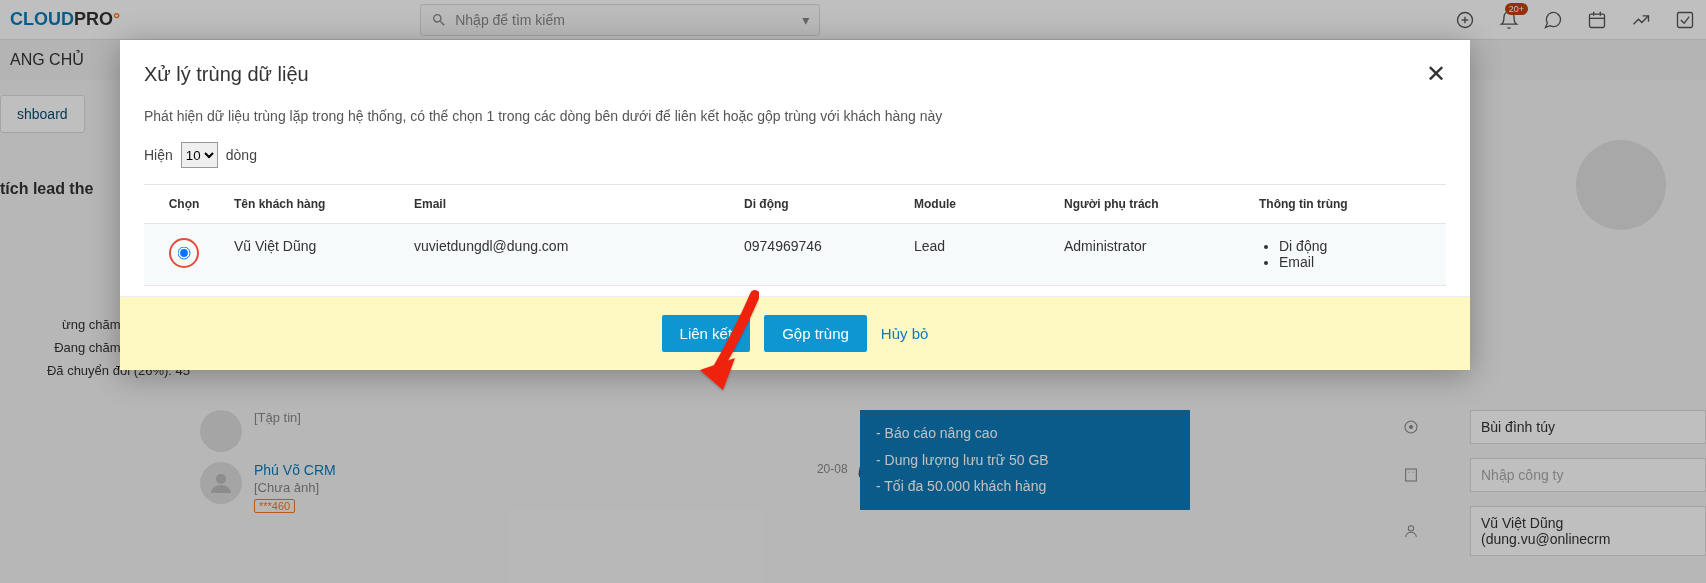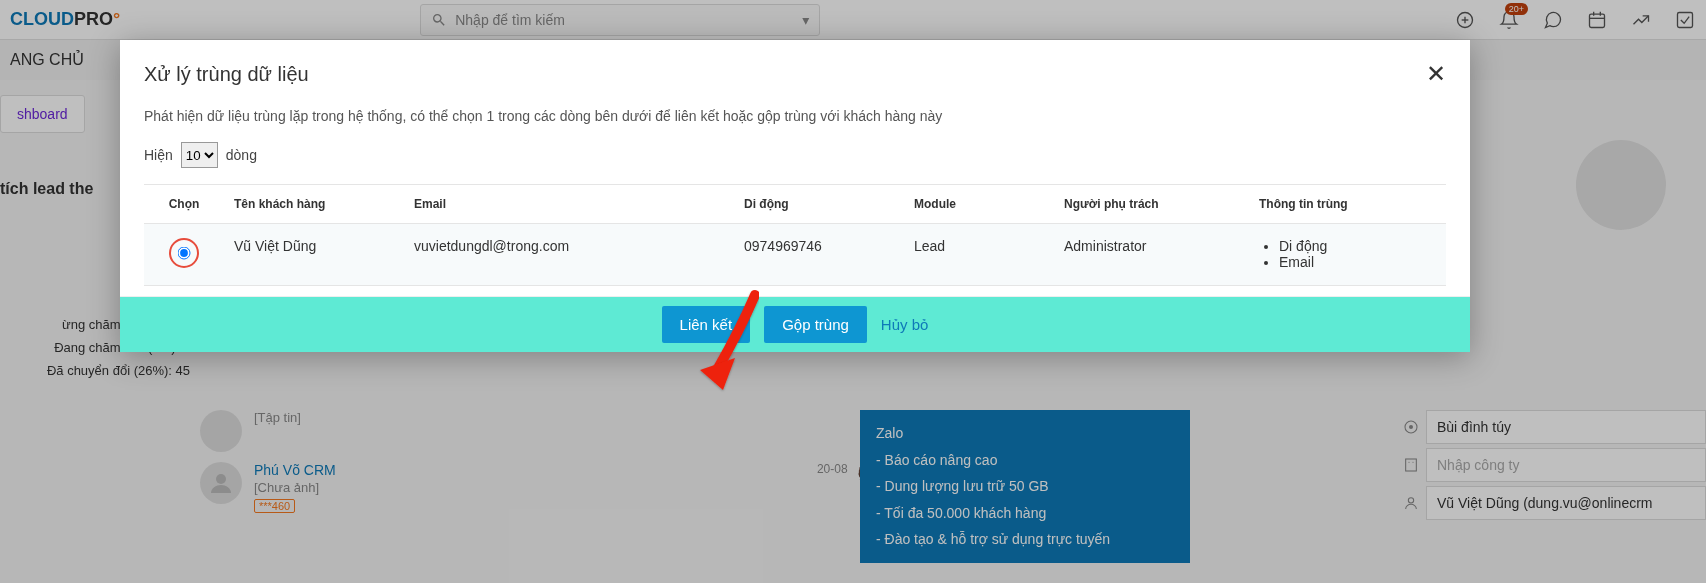--- a/index.html
+++ b/index.html
@@ -12,38 +12,38 @@
 .logo .c2 { color: #333; }
 .logo .c3 { color: #f47920; }
 .search-box { margin-left: 300px; width: 400px; height: 32px; background: #fafafa; border: 1px solid #ddd; border-radius: 3px; display: flex; align-items: center; padding: 0 10px; color: #888; }
 .search-box svg { width: 16px; height: 16px; margin-right: 8px; fill: #888; }
 .search-box .chev { margin-left: auto; }
 .top-icons { margin-left: auto; display: flex; gap: 22px; align-items: center; }
 .top-icons .ti { width: 22px; height: 22px; color: #555; position: relative; display: flex; align-items: center; justify-content: center; }
 .top-icons svg { width: 20px; height: 20px; fill: none; stroke: #555; stroke-width: 1.6; }
 .badge { position: absolute; top: -6px; right: -8px; background: #c2410c; color: #fff; font-size: 9px; padding: 1px 4px; border-radius: 6px; }
 .bg-header { position: absolute; top: 40px; left: 0; right: 0; height: 40px; background: #f0f0f0; display: flex; align-items: center; padding-left: 10px; font-size: 16px; color: #333; font-weight: 500; z-index: 4; }
-.bg-tab { position: absolute; top: 95px; left: 0; background: #fff; border: 1px solid #ddd; padding: 10px 16px; color: #6d28d9; font-weight: 500; border-radius: 3px; z-index: 4; }
+.bg-tab { position: absolute; top: 95px; left: 0; background: #fff; border: 1px solid #ddd; padding: 10px 16px; color: #0c4a6e; font-weight: 500; border-radius: 3px; z-index: 4; }
 .bg-left { position: absolute; top: 180px; left: 0; width: 200px; font-size: 13px; color: #333; z-index: 3; }
 .bg-left .sec-title { font-weight: 600; font-size: 16px; margin-bottom: 20px; }
 .bg-left .sub { font-weight: 600; margin-bottom: 15px; text-align: right; padding-right: 10px; }
 .bg-left .row { margin-bottom: 8px; text-align: right; padding-right: 10px; }
 .bg-mid { position: absolute; top: 410px; left: 200px; width: 680px; z-index: 3; }
 .chat-row { display: flex; align-items: flex-start; margin-bottom: 10px; }
 .chat-row .avatar { width: 42px; height: 42px; border-radius: 50%; background: #ddd; margin-right: 12px; flex-shrink: 0; display: flex; align-items: center; justify-content: center; }
 .chat-row .body { flex: 1; }
 .chat-row .name { color: #0e7ab8; font-size: 14px; margin-bottom: 2px; }
 .chat-row .sub { color: #888; font-size: 13px; }
 .chat-row .date { color: #888; font-size: 12px; }
 .num-badge { display: inline-block; border: 1px solid #f47920; color: #f47920; font-size: 11px; padding: 0 4px; border-radius: 2px; margin-top: 4px; }
 
 .bg-darkbox { position: absolute; top: 410px; left: 860px; width: 330px; background: #0e7ab8; color: #fff; padding: 10px 16px; font-size: 14px; line-height: 1.9; z-index: 3; }
 
 .bg-right { position: absolute; top: 410px; right: 0; width: 310px; z-index: 3; }
-.bg-right .field { display: flex; align-items: center; margin-bottom: 4px; }
+.bg-right .field { display: flex; align-items: center; margin-bottom: 14px; gap: 44px; }
 .bg-right .ic { width: 30px; color: #888; display: flex; justify-content: center; }
 .bg-right .ic svg { width: 16px; height: 16px; fill: #888; }
 .bg-right .val { flex: 1; background: #fff; border: 1px solid #ddd; padding: 8px 10px; font-size: 14px; color: #333; }
 .bg-right .ph { color: #aaa; }
 .bg-avatar-large { position: absolute; top: 140px; right: 40px; width: 90px; height: 90px; border-radius: 50%; background: #e0e0e0; z-index: 3; }
 
 
 .overlay { position: absolute; inset: 0; background: rgba(0,0,0,0.25); z-index: 10; }
 
 
@@ -66,21 +66,21 @@
 .tbl .col-mod { width: 150px; }
 .tbl .col-npt { width: 195px; }
 .tbl ul { padding-left: 20px; margin: 0; }
 .radio-wrap { display: inline-block; width: 30px; height: 30px; border: 2px solid #e74c3c; border-radius: 50%; position: relative; }
 .radio-wrap input { position: absolute; top: 50%; left: 50%; transform: translate(-50%,-50%); }
 
 .showing { color: #888; font-style: italic; margin-top: 16px; }
 .pager { position: absolute; right: 24px; margin-top: -22px; display: flex; align-items: center; gap: 10px; color: #0e7ab8; }
 .pager .pg { border: 1px solid #0e7ab8; border-radius: 4px; padding: 2px 8px; }
 
-.modal-foot { background: #5eead4; border-top: 1px solid #eee; padding: 9px 24px; text-align: center; display: flex; justify-content: center; gap: 14px; align-items: center; }
+.modal-foot { background: #fef9c3; border-top: 1px solid #eee; padding: 18px 24px; text-align: center; display: flex; justify-content: center; gap: 14px; align-items: center; }
 .btn { background: #0e96d2; color: #fff; border: none; padding: 10px 18px; font-size: 15px; border-radius: 2px; cursor: pointer; }
 .btn-link { color: #0e7ab8; cursor: pointer; font-size: 15px; }
 
 
 .arrow { position: absolute; z-index: 30; pointer-events: none; }
 </style>
 </head>
 <body>
 
 <div class="topbar">
@@ -173,25 +173,23 @@
       <div class="name">Phú Võ CRM</div>
       <div class="sub">[Chưa ảnh]</div>
       <span class="num-badge">***460</span>
     </div>
     <div class="date">20-08</div>
     <div style="margin-left:10px;font-size:18px;">🧑</div>
   </div>
 </div>
 
 <div class="bg-darkbox">
-  <div>Zalo</div>
   <div>- Báo cáo nâng cao</div>
   <div>- Dung lượng lưu trữ 50 GB</div>
   <div>- Tối đa 50.000 khách hàng</div>
-  <div>- Đào tạo &amp; hỗ trợ sử dụng trực tuyến</div>
 </div>
 
 <div class="bg-right">
   <div class="field">
       <div class="ic">
         <svg viewBox="0 0 24 24">
           <circle cx="12" cy="12" r="9" fill="none" stroke="#888" stroke-width="1.6"></circle>
           <circle cx="12" cy="12" r="3"></circle>
         </svg>
       </div>
@@ -242,21 +240,21 @@
           <th class="col-dt">Di động</th>
           <th class="col-mod">Module</th>
           <th class="col-npt">Người phụ trách</th>
           <th>Thông tin trùng</th>
         </tr>
       </thead>
       <tbody>
         <tr>
           <td class="col-chon"><span class="radio-wrap"><input type="radio" checked="" style=""></span></td>
           <td>Vũ Việt Dũng</td>
-          <td>vuvietdungdl@trong.com</td>
+          <td>vuvietdungdl@dung.com</td>
           <td>0974969746</td>
           <td>Lead</td>
           <td>Administrator</td>
           <td>
             <ul>
               <li>Di động</li>
               <li>Email</li>
             </ul>
           </td>
         </tr>

